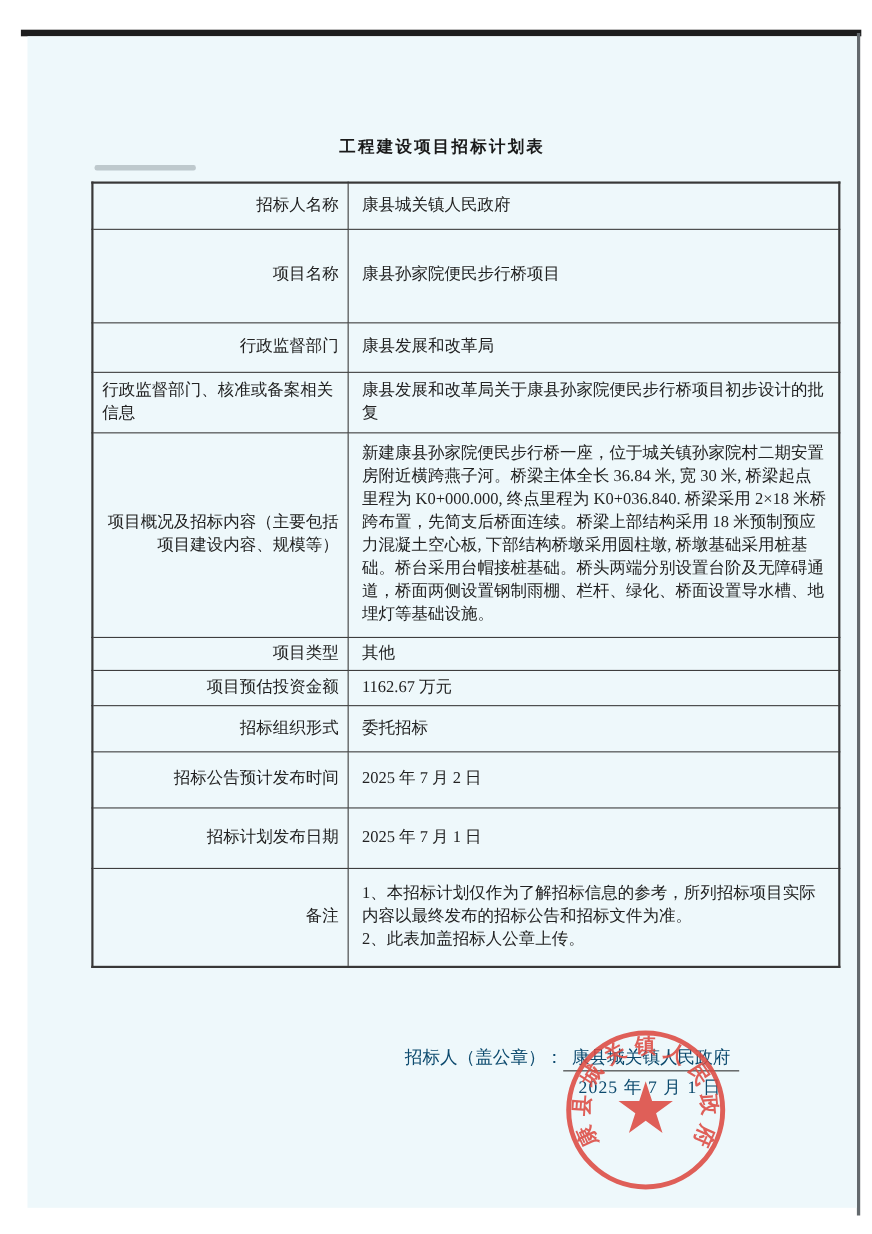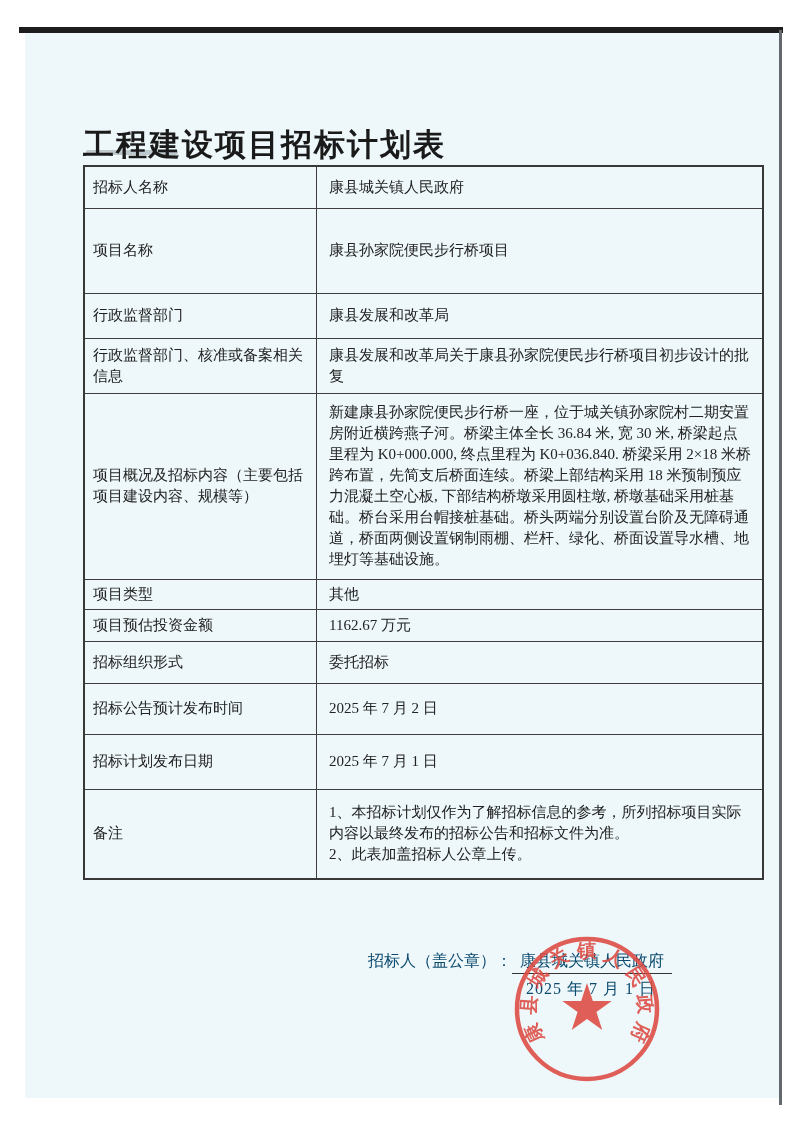--- a/index.html
+++ b/index.html
@@ -7,34 +7,34 @@
     width:793px;height:1122px;position:relative;background:#ffffff;overflow:hidden;
     font-family:"Liberation Serif","DejaVu Serif",serif;color:#252525;
   }
   
   .top-bar{position:absolute;left:19px;top:27px;width:764px;height:6px;background:#1d1d1d;}
   .right-edge{position:absolute;left:779px;top:30px;width:3px;height:1075px;background:#63696d;}
   .page{position:absolute;left:25px;top:33px;width:754px;height:1065px;background:#eef8fb;}
   .scan-smudge{position:absolute;left:86px;top:150px;width:92px;height:5px;background:#98a3a8;opacity:.55;border-radius:2px;}
 
   .doc-title{
-    position:absolute;left:83px;top:124px;width:638px;text-align:left;
-    font-size:31px;font-weight:bold;letter-spacing:2px;color:#1a1a1a;
+    position:absolute;left:83px;top:124px;width:638px;text-align:center;
+    font-size:15px;font-weight:bold;letter-spacing:2px;color:#1a1a1a;
   }
 
   table.form{
     position:absolute;left:83px;top:165px;width:638px;
     border-collapse:collapse;table-layout:fixed;background:transparent;
   }
   table.form td{
     border:1px solid #3e3e3e;vertical-align:middle;
     font-size:15px;line-height:21px;color:#222222;
   }
   table.form{border:2px solid #383838;}
-  td.label{width:215px;text-align:left;padding:2px 8px;}
+  td.label{width:215px;text-align:right;padding:2px 8px;}
   td.value{width:423px;text-align:left;padding:3px 10px 3px 12px;white-space:pre-line;}
   tr.r1{height:42px;}  tr.r2{height:85px;}  tr.r3{height:45px;}
   tr.r4{height:55px;}  tr.r5{height:186px;} tr.r6{height:30px;}
   tr.r7{height:32px;}  tr.r8{height:42px;}  tr.r9{height:49px;}
   tr.r10{height:51px;} tr.r11{height:55px;} tr.r12{height:90px;}
   tr.r4 td.label{text-align:left;}
   tr.r6 td, tr.r7 td{line-height:18px;}
 
   .sig-block{position:absolute;left:368px;top:951px;font-size:16px;color:#0c4a6e;}
   .sig-line{white-space:nowrap;}

